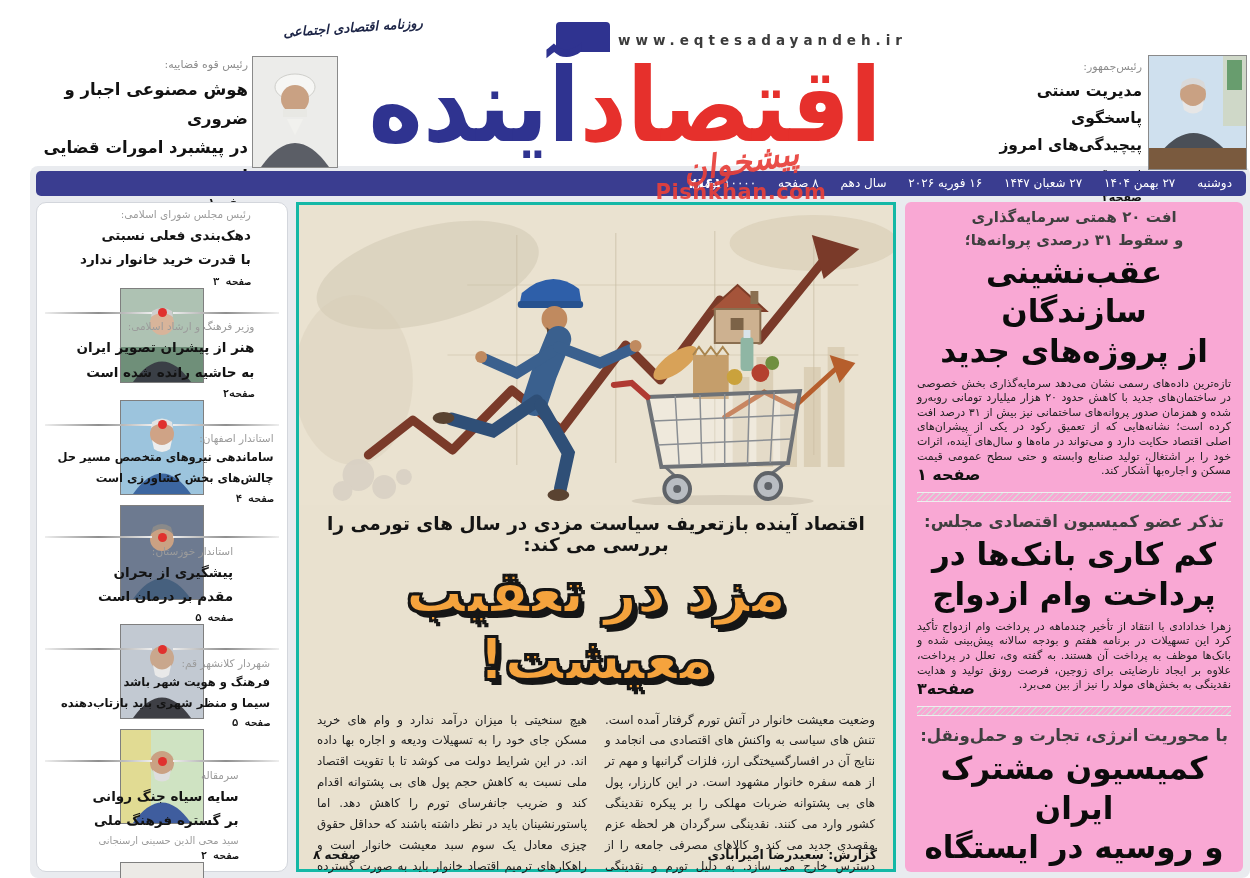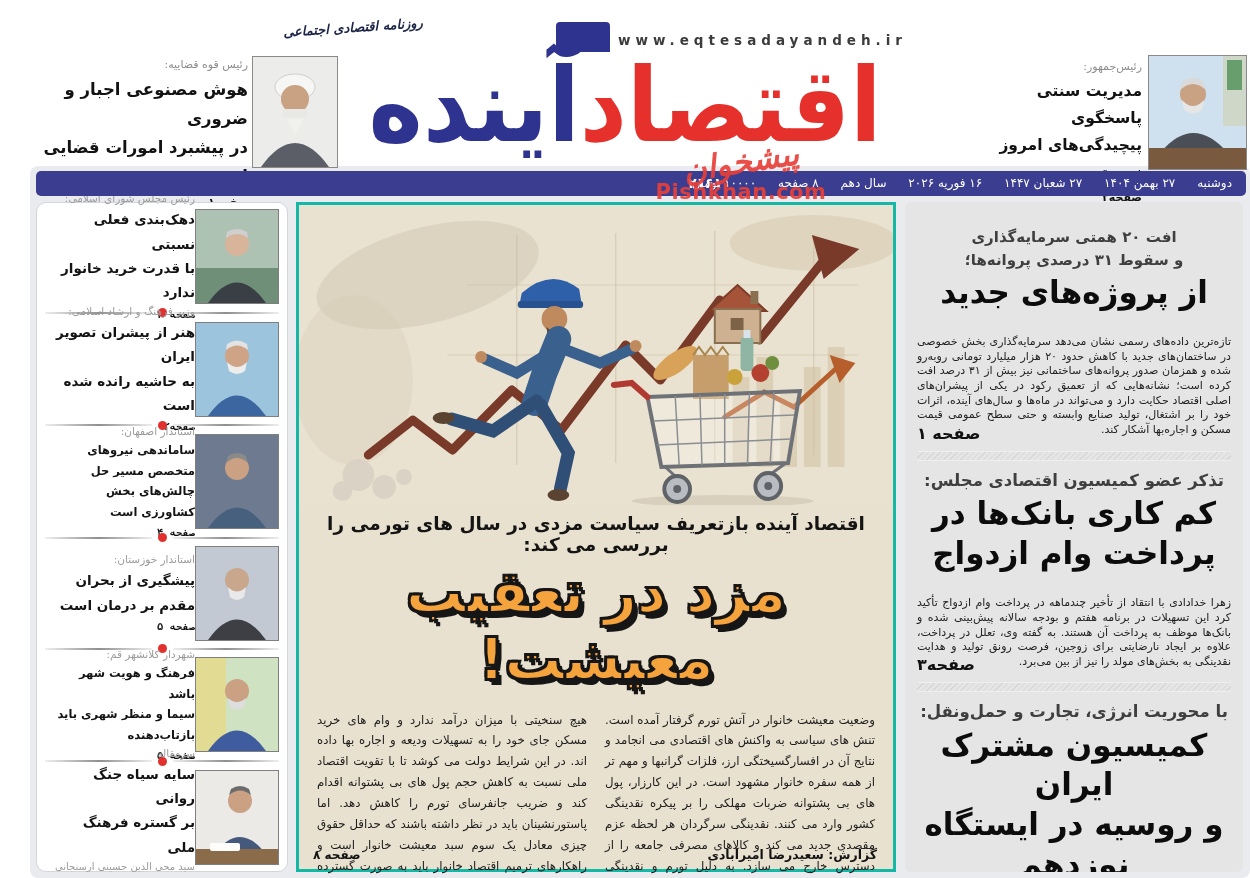--- a/index.html
+++ b/index.html
@@ -33,21 +33,21 @@
            color:#fff;direction:rtl;text-align:right;line-height:25px;font-size:12px;padding:0;box-sizing:border-box;z-index:3;}
   .d-seg{margin-left:18px;}
   .d-seg:first-of-type{margin-right:14px;}
   .issue{position:absolute;left:652px;top:0;font-size:14px;font-weight:bold;line-height:25px;}
   .watermark{position:absolute;left:636px;top:146px;width:210px;z-index:6;text-align:center;color:#e8403a;opacity:.92;}
   .wm-fa{font-size:32px;font-weight:bold;font-style:italic;transform:rotate(-9deg);line-height:1;}
   .wm-en{font-size:21px;font-weight:bold;letter-spacing:.5px;margin-top:2px;}
   
   .sidebar{position:absolute;left:36px;top:202px;width:252px;height:670px;background:#fff;border:1px solid #d3d6dc;
            border-radius:10px;box-sizing:border-box;padding:5px 8px;display:flex;flex-direction:column;z-index:2;}
-  .s-item{display:flex;flex-direction:row;align-items:center;height:97px;}
+  .s-item{display:flex;flex-direction:column;align-items:center;height:97px;}
   .s-text{flex:1;direction:rtl;text-align:right;padding-left:7px;}
   .s-kicker{font-size:10.5px;color:#9b9b9b;margin-bottom:3px;}
   .s-line{font-size:13.5px;font-weight:bold;color:#131313;line-height:1.8;}
   .s-item.small .s-line{font-size:11.5px;}
   .s-author{font-size:10px;color:#9b9b9b;margin-top:2px;}
   .s-page{font-size:10.5px;font-weight:bold;color:#131313;margin-top:3px;font-family:Liberation Mono, monospace;}
   .s-photo{width:82px;height:93px;border:1px solid #7f7f7f;overflow:hidden;flex:none;}
   .s-photo svg{display:block;width:100%;height:100%;}
   .s-div{display:flex;align-items:center;height:16px;}
   .s-div .line{flex:1;height:2px;background:linear-gradient(to right,#eee,#8f8f8f,#eee);}
@@ -60,27 +60,27 @@
   .c-headline{direction:rtl;text-align:center;font-size:57px;font-weight:bold;color:#f5a33d;line-height:1.18;
               margin-top:4px;-webkit-text-stroke:2px #161616;
               text-shadow:3px 3px 0 #161616,-2px 2px 0 #161616,2px -2px 0 #161616,-2px -2px 0 #161616,5px 6px 0 #161616;}
   .c-body{display:flex;direction:rtl;gap:18px;margin:16px 18px 0;}
   .c-col{flex:1;font-size:11.8px;line-height:1.78;text-align:justify;color:#1d1d1d;}
   .c-foot{position:absolute;left:14px;right:16px;bottom:7px;display:flex;direction:rtl;
           justify-content:space-between;align-items:flex-end;}
   .c-byline{font-size:12.5px;font-weight:bold;color:#141414;}
   .c-page{font-size:12px;font-weight:bold;color:#141414;}
   
-  .rcol{position:absolute;left:905px;top:202px;width:338px;height:670px;background:#e5e5e5;border-radius:6px;
-        box-sizing:border-box;padding:24px 12px 6px;z-index:2;overflow:hidden;}
+  .rcol{position:absolute;left:905px;top:202px;width:338px;height:670px;background:#f9a8d4;border-radius:6px;
+        box-sizing:border-box;padding:4px 12px 6px;z-index:2;overflow:hidden;}
   .r-kicker{direction:rtl;text-align:center;font-weight:bold;color:#3f3f3f;}
   .r-kline{font-size:15px;line-height:1.55;}
   .r-kline.single{font-size:16.5px;line-height:1.6;}
   .r-hline{direction:rtl;text-align:center;font-size:31px;font-weight:bold;color:#0c0c0c;line-height:1.28;}
-  .r-body{direction:rtl;text-align:justify;font-size:11px;line-height:1.33;color:#222;margin-top:23px;}
+  .r-body{direction:rtl;text-align:justify;font-size:11px;line-height:1.33;color:#222;margin-top:5px;}
   .r-page{text-align:left;font-size:16px;font-weight:bold;color:#111;margin-top:-14px;}
   .hatch{height:8px;margin:8px 0 7px;border-top:1px solid #efefef;border-bottom:1px solid #efefef;
          background:repeating-linear-gradient(135deg,#d7d7d7 0 1px,transparent 1px 4px);}
 </style>
 </head>
 <body>
 
 <div class="page">
   <div class="backdrop"></div>
 
@@ -356,20 +356,21 @@
     </div>
   </div>
 
   <div class="rcol">
 
     <div class="r-art">
       <div class="r-kicker">
         <div class="r-kline">افت ۲۰ همتی سرمایه‌گذاری</div>
         <div class="r-kline">و سقوط ۳۱ درصدی پروانه‌ها؛</div>
       </div>
+      <div class="r-hline">عقب‌نشینی سازندگان</div>
       <div class="r-hline">از پروژه‌های جدید</div>
       <div class="r-body">تازه‌ترین داده‌های رسمی نشان می‌دهد سرمایه‌گذاری بخش خصوصی در ساختمان‌های جدید با کاهش حدود ۲۰ هزار میلیارد تومانی روبه‌رو شده و همزمان صدور پروانه‌های ساختمانی نیز بیش از ۳۱ درصد افت کرده است؛ نشانه‌هایی که از تعمیق رکود در یکی از پیشران‌های اصلی اقتصاد حکایت دارد و می‌تواند در ماه‌ها و سال‌های آینده، اثرات خود را بر اشتغال، تولید صنایع وابسته و حتی سطح عمومی قیمت مسکن و اجاره‌بها آشکار کند.</div>
       <div class="r-page">صفحه ۱</div>
     </div>
     <div class="hatch"></div>
 
     <div class="r-art">
       <div class="r-kicker">
         <div class="r-kline single">تذکر عضو کمیسیون اقتصادی مجلس:</div>
       </div>

